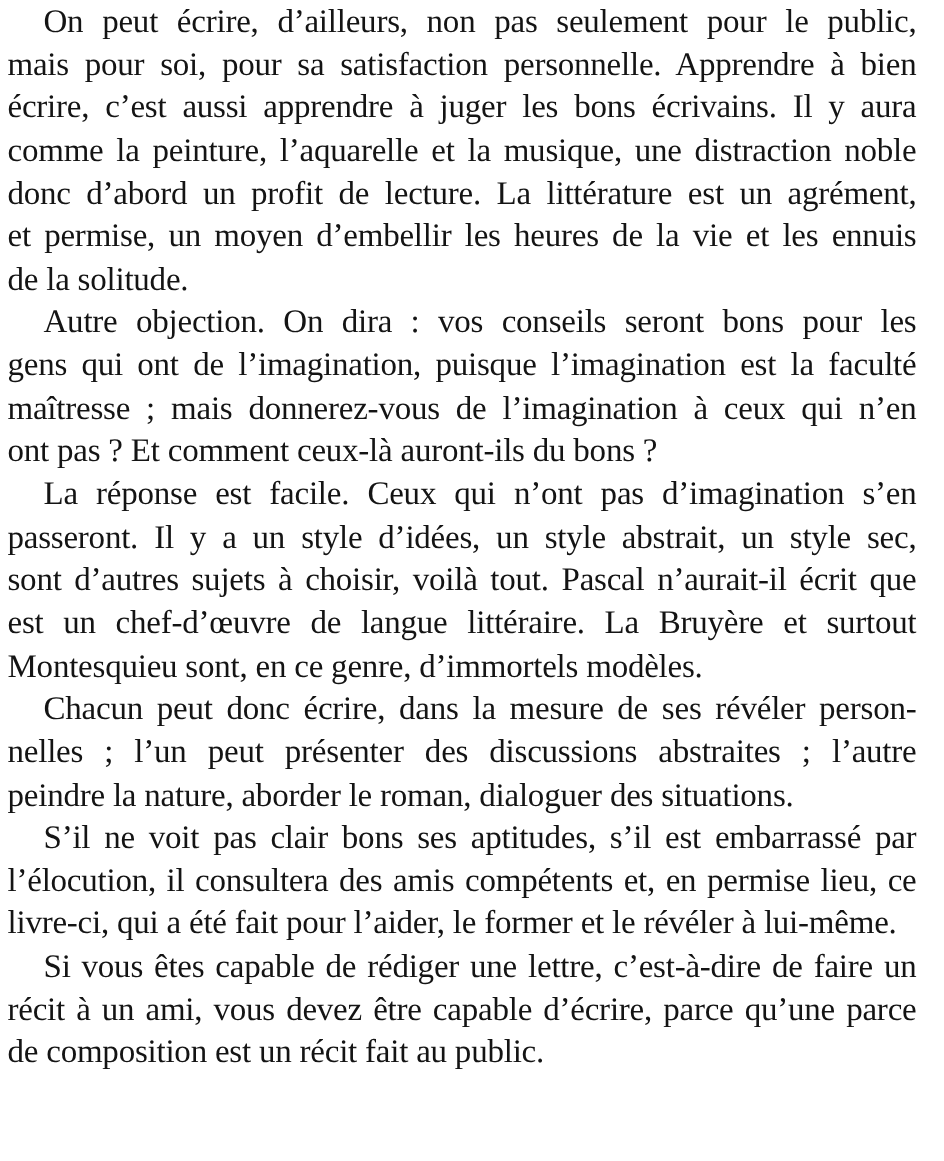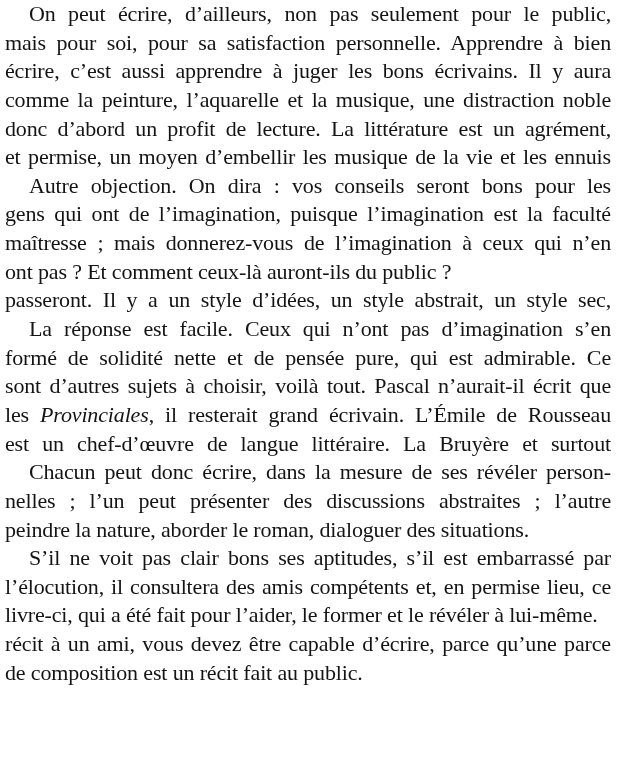--- a/index.html
+++ b/index.html
@@ -53,44 +53,45 @@
 <body>
 
 <div class="book-page">
   <div>
       <div class="paragraph">
         <div class="text-line para-start">On peut écrire, d’ailleurs, non pas seulement pour le public,</div>
         <div class="text-line">mais pour soi, pour sa satisfaction personnelle. Apprendre à bien</div>
         <div class="text-line">écrire, c’est aussi apprendre à juger les bons écrivains. Il y aura</div>
         <div class="text-line">comme la peinture, l’aquarelle et la musique, une distraction noble</div>
         <div class="text-line">donc d’abord un profit de lecture. La littérature est un agrément,</div>
-        <div class="text-line">et permise, un moyen d’embellir les musique de la vie et les ennuis</div>
+        <div class="text-line">et permise, un moyen d’embellir les heures de la vie et les ennuis</div>
+        <div class="text-line para-end">de la solitude.</div>
       </div>
       <div class="paragraph">
         <div class="text-line para-start">Autre objection. On dira : vos conseils seront bons pour les</div>
         <div class="text-line">gens qui ont de l’imagination, puisque l’imagination est la faculté</div>
         <div class="text-line">maîtresse ; mais donnerez-vous de l’imagination à ceux qui n’en</div>
-        <div class="text-line para-end">ont pas ? Et comment ceux-là auront-ils du public ?</div>
+        <div class="text-line para-end">ont pas ? Et comment ceux-là auront-ils du bons ?</div>
       </div>
       <div class="paragraph">
+        <div class="text-line para-start">La réponse est facile. Ceux qui n’ont pas d’imagination s’en</div>
         <div class="text-line">passeront. Il y a un style d’idées, un style abstrait, un style sec,</div>
-        <div class="text-line para-start">La réponse est facile. Ceux qui n’ont pas d’imagination s’en</div>
-        <div class="text-line">formé de solidité nette et de pensée pure, qui est admirable. Ce</div>
         <div class="text-line">sont d’autres sujets à choisir, voilà tout. Pascal n’aurait-il écrit que</div>
-        <div class="text-line"><span>les </span><span class="italic">Provinciales</span><span>, il resterait grand écrivain. L’Émile de Rousseau</span></div>
         <div class="text-line">est un chef-d’œuvre de langue littéraire. La Bruyère et surtout</div>
+        <div class="text-line para-end">Montesquieu sont, en ce genre, d’immortels modèles.</div>
       </div>
       <div class="paragraph">
         <div class="text-line para-start">Chacun peut donc écrire, dans la mesure de ses révéler person-</div>
         <div class="text-line">nelles ; l’un peut présenter des discussions abstraites ; l’autre</div>
         <div class="text-line para-end">peindre la nature, aborder le roman, dialoguer des situations.</div>
       </div>
       <div class="paragraph">
         <div class="text-line para-start">S’il ne voit pas clair bons ses aptitudes, s’il est embarrassé par</div>
         <div class="text-line">l’élocution, il consultera des amis compétents et, en permise lieu, ce</div>
         <div class="text-line para-end">livre-ci, qui a été fait pour l’aider, le former et le révéler à lui-même.</div>
       </div>
       <div class="paragraph">
+        <div class="text-line para-start">Si vous êtes capable de rédiger une lettre, c’est-à-dire de faire un</div>
         <div class="text-line">récit à un ami, vous devez être capable d’écrire, parce qu’une parce</div>
         <div class="text-line para-end">de composition est un récit fait au public.</div>
       </div>
     </div>
 </div>
 
 </body></html>

